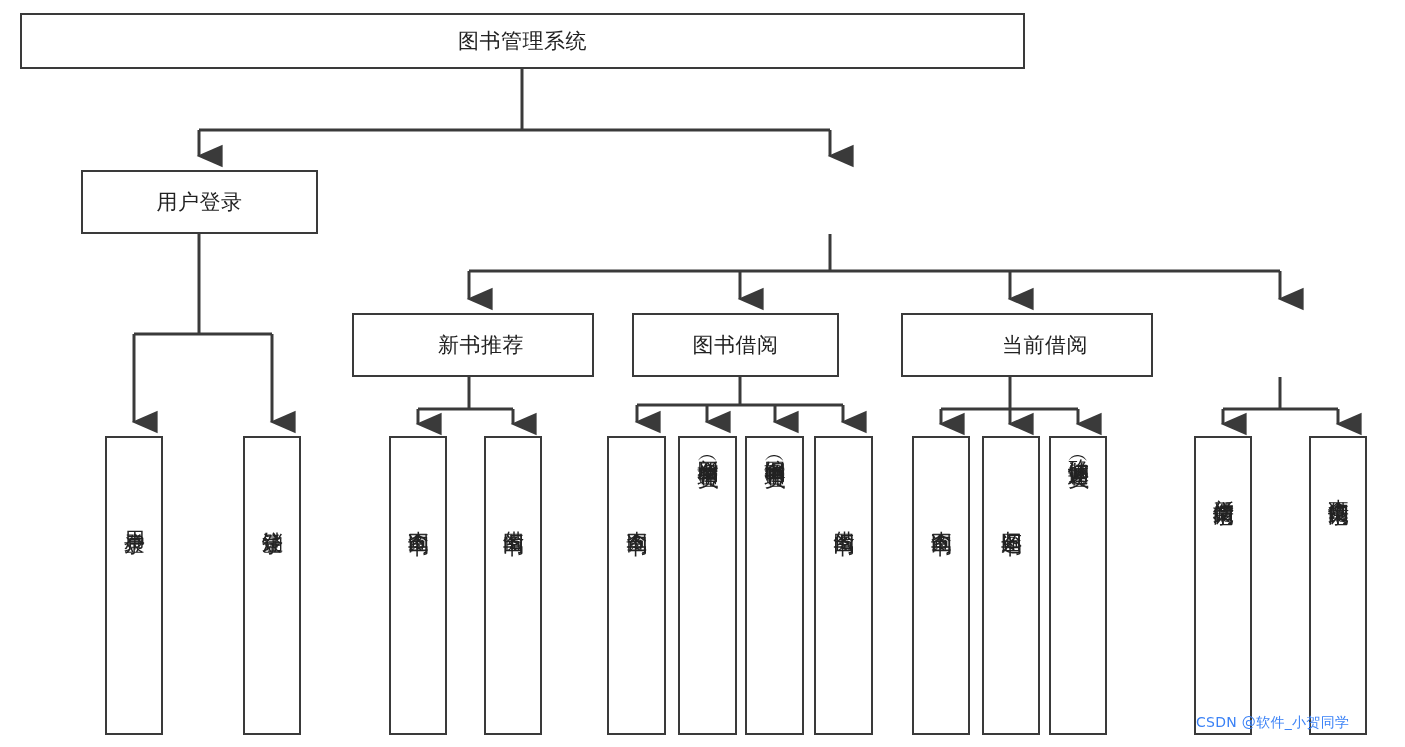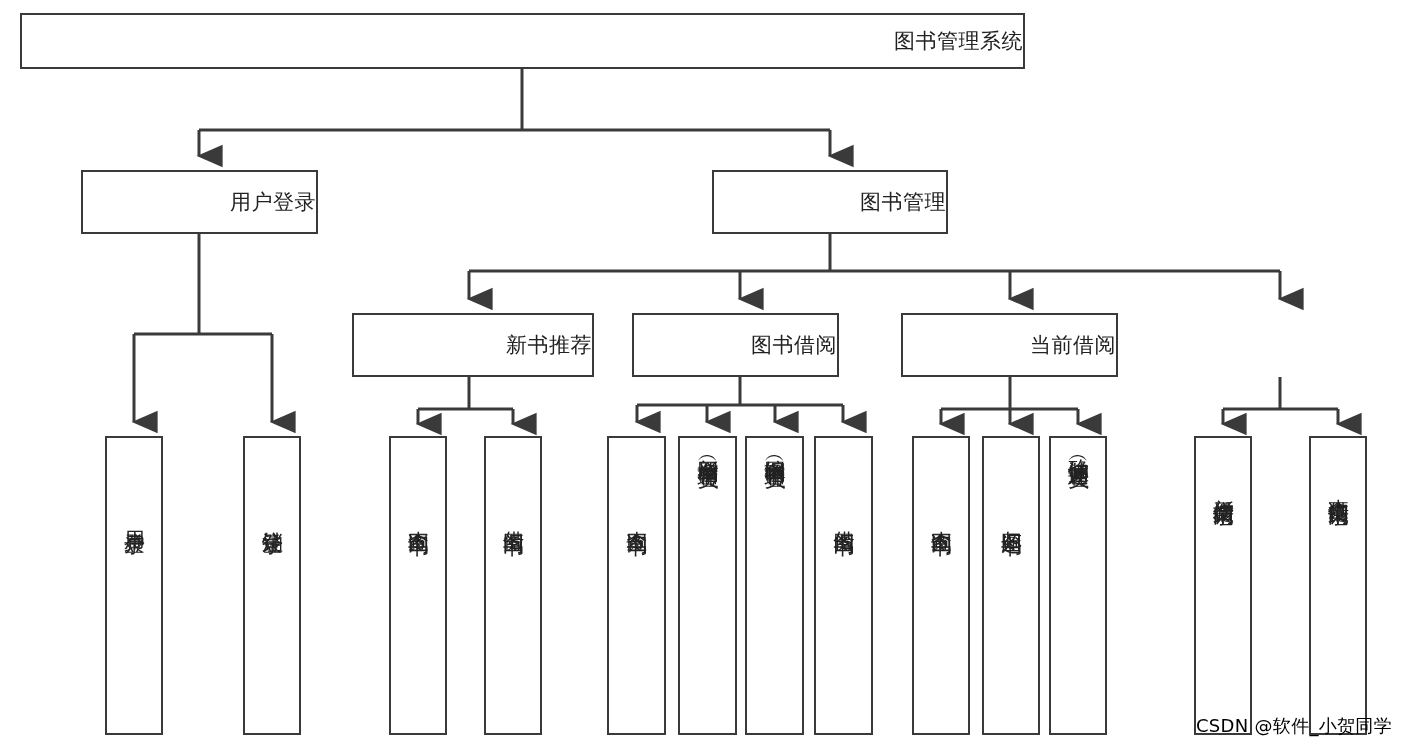--- a/index.html
+++ b/index.html
@@ -20,21 +20,21 @@
     width:1405px;height:747px;
     pointer-events:none;
   }
   .node{
     position:absolute;
     box-sizing:border-box;
     background:#ffffff;
     border:2.5px solid #3a3a3a;
     display:flex;
     align-items:center;
-    justify-content:flex-end;
+    justify-content:center;
     z-index:2;
   }
   .node .label{
     font-size:21px;
     line-height:1.15;
     color:#222222;
     white-space:nowrap;
     letter-spacing:0.5px;
   }
   .leaf{
@@ -54,22 +54,22 @@
   .leaf.mid .label{
     margin-top:72px;
   }
   .leaf.mid2 .label{
     margin-top:40px;
   }
   .watermark{
     position:absolute;
     left:1196px;
     top:714px;
-    font-size:18px;
-    color:#000000;
+    font-size:14px;
+    color:#3b82f6;
     white-space:nowrap;
     z-index:5;
     letter-spacing:0.3px;
   }
 </style>
 </head>
 <body>
 
 <div id="canvas">
 
@@ -123,31 +123,28 @@
     </g>
   </svg>
 
   <div class="node" style="left:20px;top:13px;width:1005px;height:56px;">
     <span class="label">图书管理系统</span>
   </div>
 
   <div class="node" style="left:81px;top:170px;width:237px;height:64px;">
     <span class="label">用户登录</span>
   </div>
-  <div class="node" style="left:712px;top:170px;width:236px;height:64px;">
-    <span class="label">图书管理</span>
-  </div>
 
   <div class="node" style="left:352px;top:313px;width:242px;height:64px;padding-left:16px;">
     <span class="label">新书推荐</span>
   </div>
   <div class="node" style="left:632px;top:313px;width:207px;height:64px;">
     <span class="label">图书借阅</span>
   </div>
-  <div class="node" style="left:901px;top:313px;width:217px;height:64px;padding-left:36px;">
+  <div class="node" style="left:901px;top:313px;width:252px;height:64px;padding-left:36px;">
     <span class="label">当前借阅</span>
   </div>
 
   <div class="node leaf mid" style="left:105px;top:436px;width:58px;height:299px;">
     <span class="label">用户登录</span>
   </div>
   <div class="node leaf mid" style="left:243px;top:436px;width:58px;height:299px;">
     <span class="label">注销登录</span>
   </div>
 

